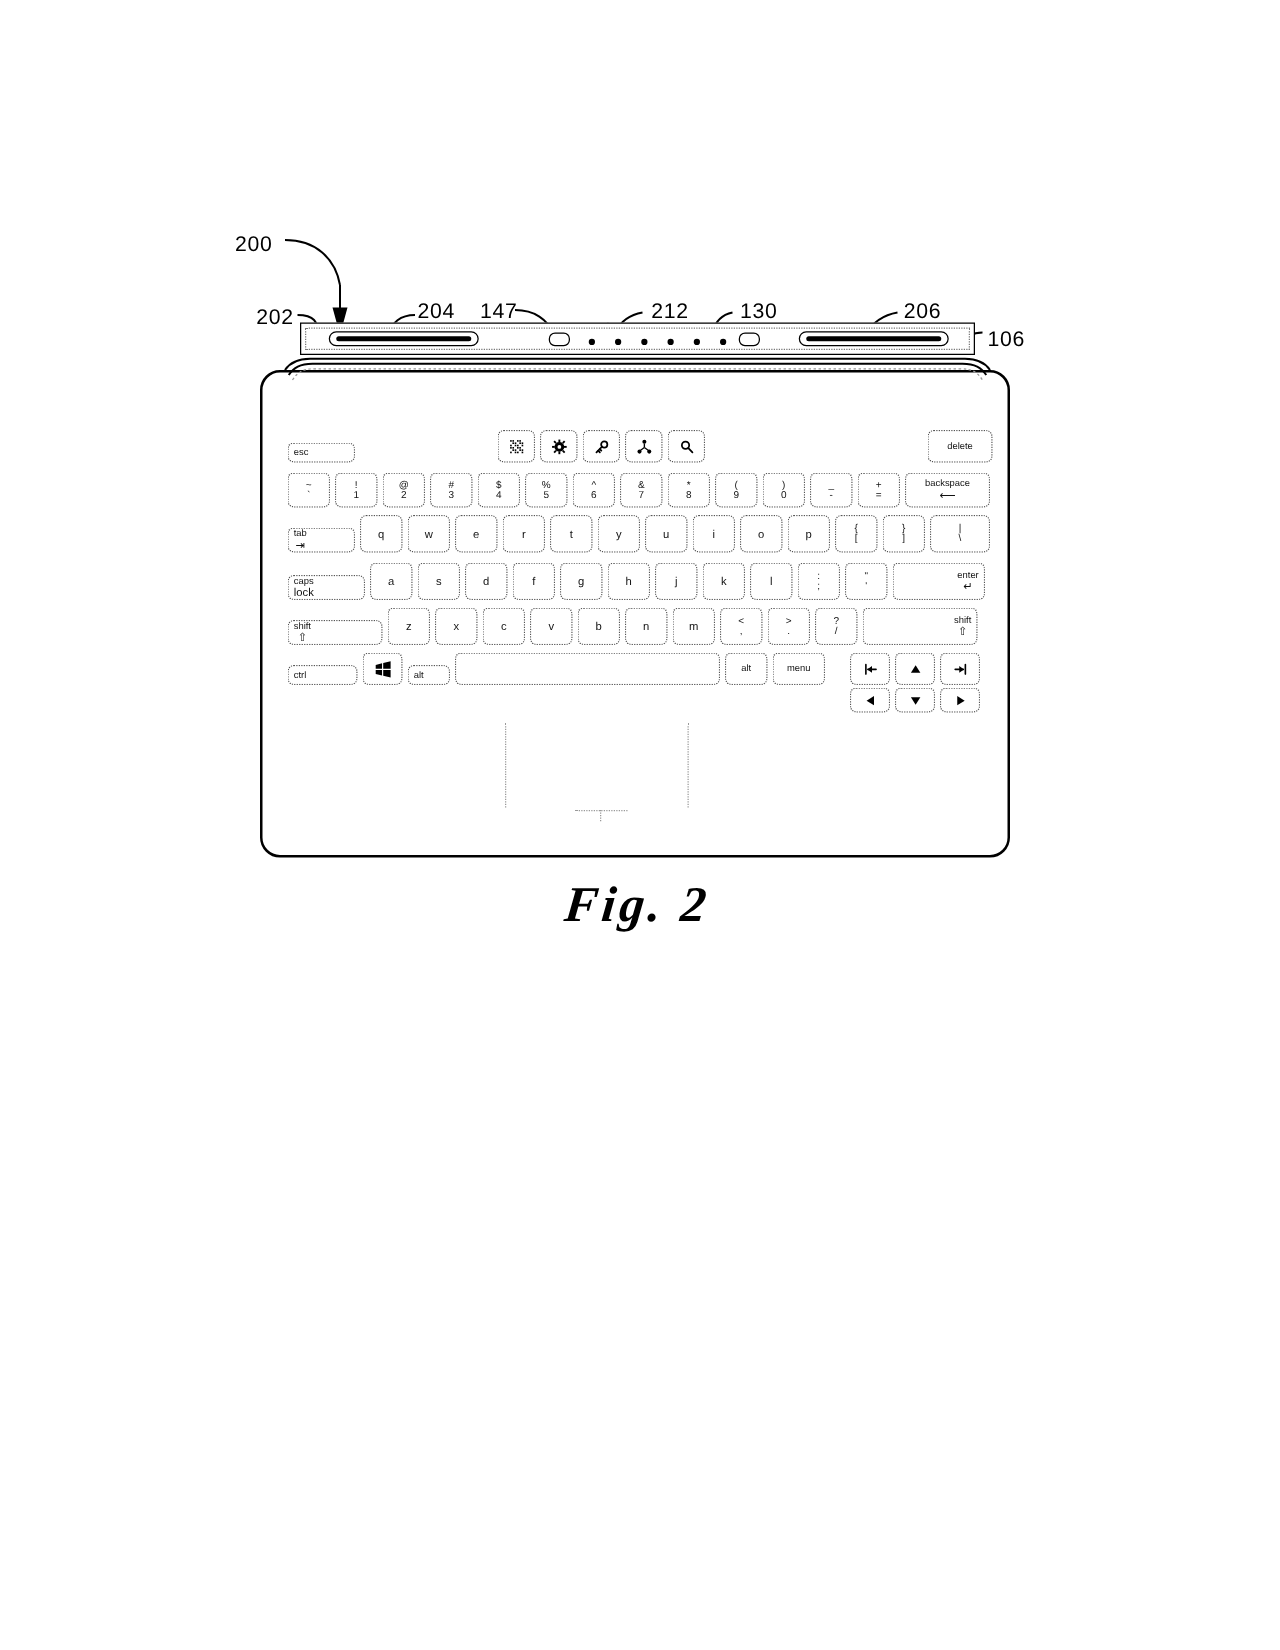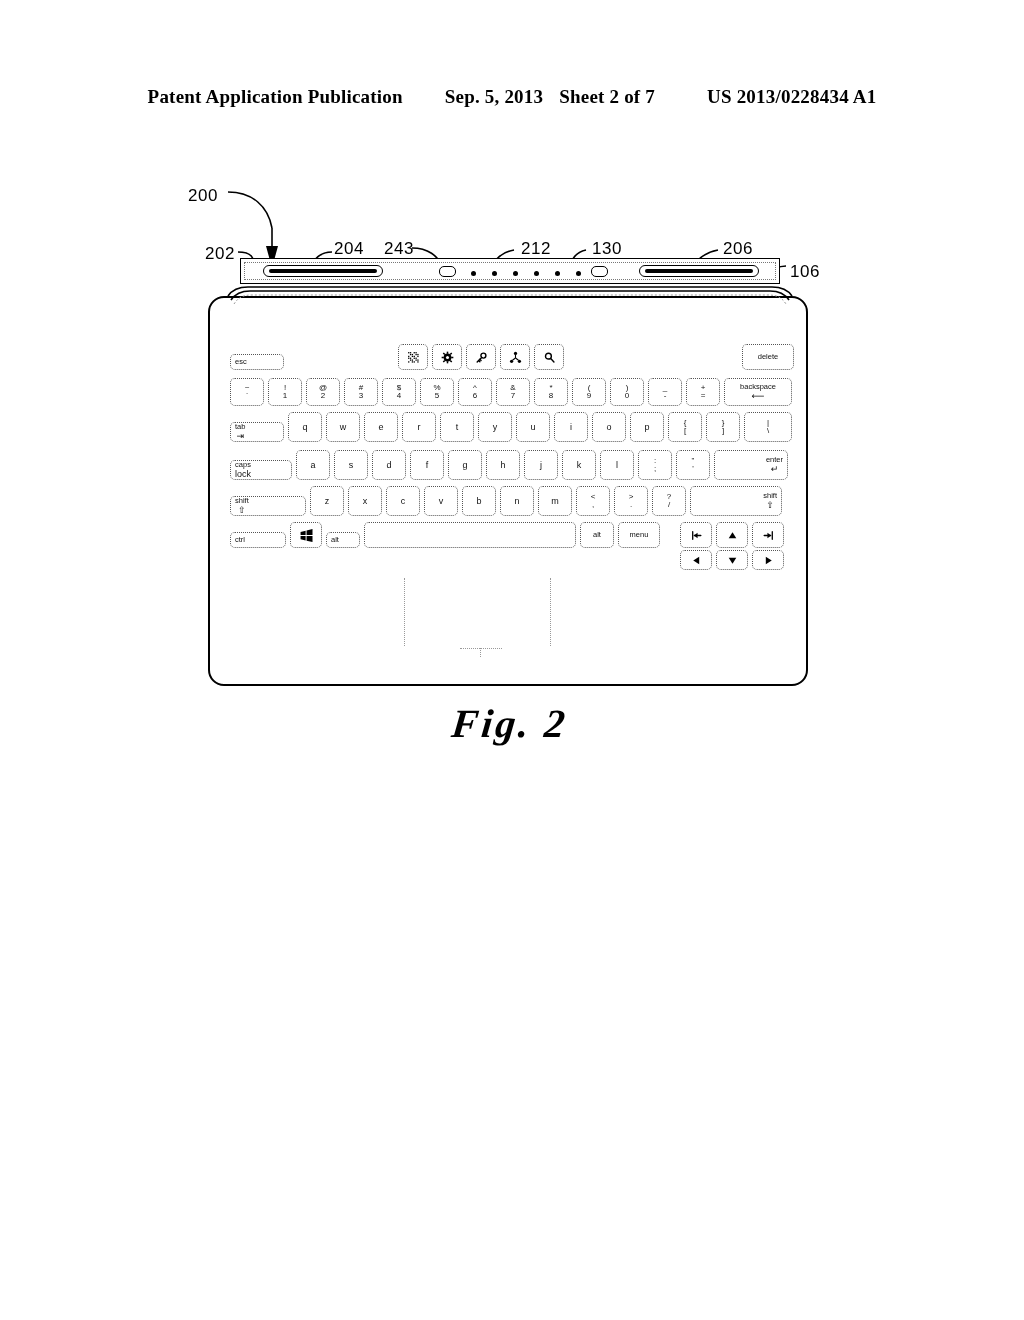--- a/index.html
+++ b/index.html
@@ -212,36 +212,27 @@
   }
 
   
   #fig3 { position: absolute; left: 0; top: 760px; width: 1024px; height: 560px; }
 </style>
 </head>
 <body>
 
 <div id="page">
 
-  <div id="pub-header">
-    <span class="seg">Patent Application Publication</span>
-    <span class="gap-a"></span>
-    <span class="seg">Sep. 5, 2013</span>
-    <span class="gap-b"></span>
-    <span class="seg">Sheet 2 of 7</span>
-    <span class="gap-c"></span>
-    <span class="seg">US 2013/0228434 A1</span>
-  </div>
 
   <div id="fig2">
 
     <div class="ref" style="left:188px; top:186px;">200</div>
     <div class="ref" style="left:205px; top:244px;">202</div>
     <div class="ref" style="left:334px; top:239px;">204</div>
-    <div class="ref" style="left:384px; top:239px;">243</div>
+    <div class="ref" style="left:384px; top:239px;">147</div>
     <div class="ref" style="left:521px; top:239px;">212</div>
     <div class="ref" style="left:592px; top:239px;">130</div>
     <div class="ref" style="left:723px; top:239px;">206</div>
     <div class="ref" style="left:790px; top:262px;">106</div>
     <div class="ref under" style="left:236px; top:652px;">104</div>
 
     <svg class="overlay" viewBox="0 0 1024 1320">
       <g fill="none" stroke="#000" stroke-width="1.6">
 
         <path d="M 228 192 C 252 192, 268 206, 272 228"></path>

